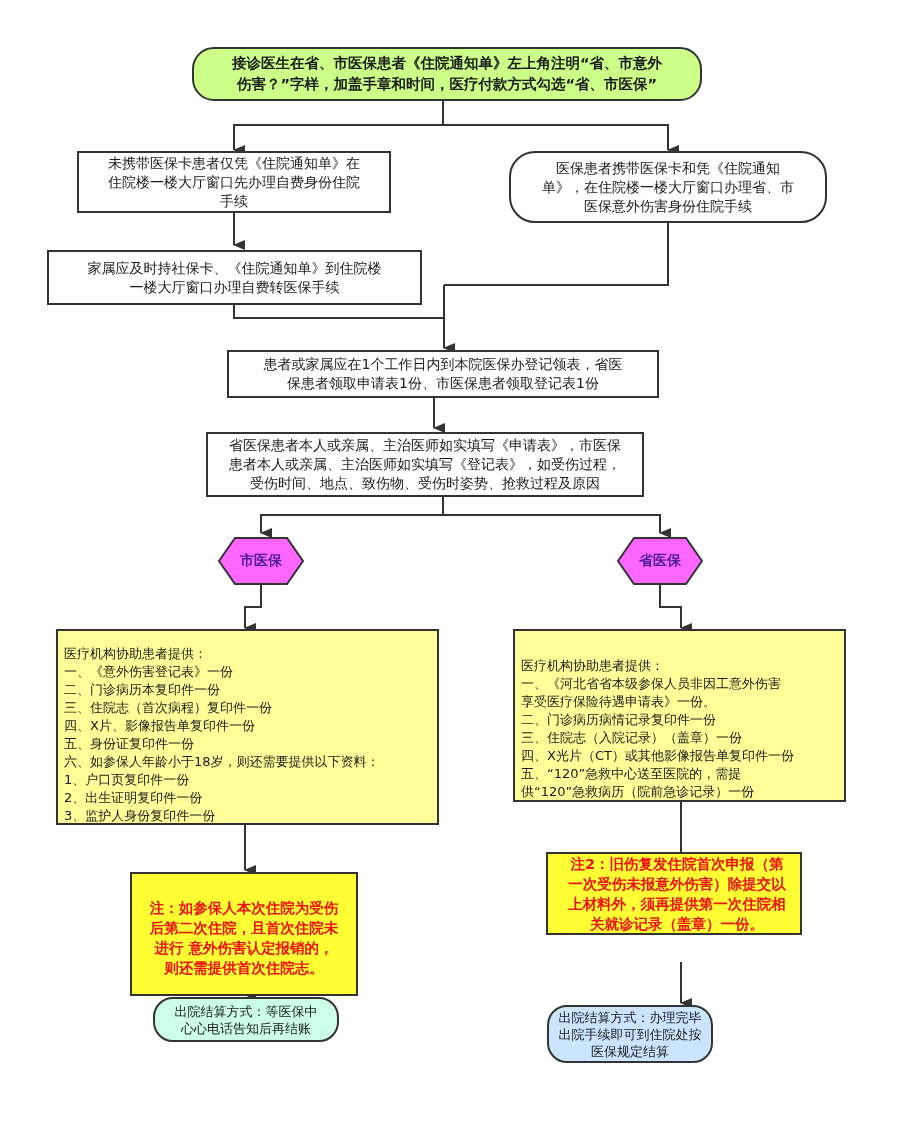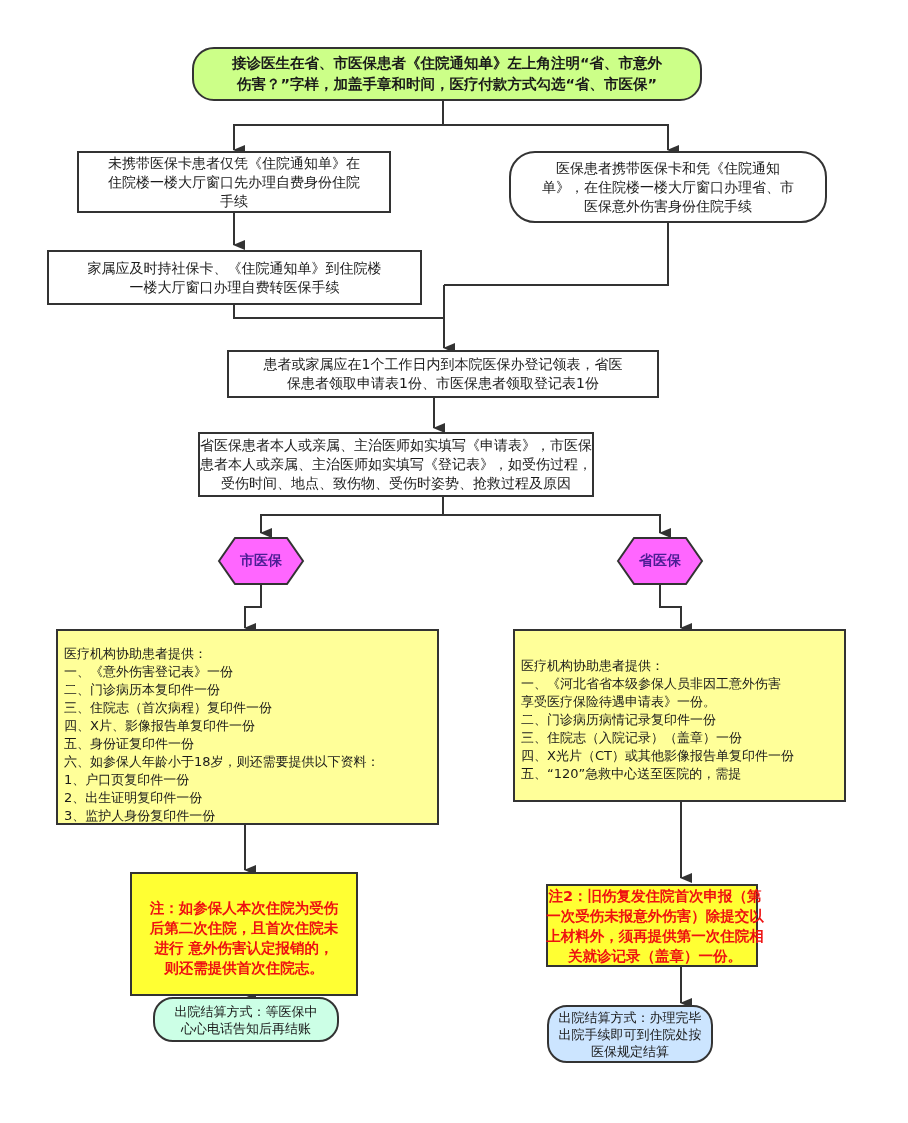--- a/index.html
+++ b/index.html
@@ -83,21 +83,21 @@
 <div class="node plain" style="left:47px; top:250px; width:375px; height:55px;">
   <span class="line">家属应及时持社保卡、《住院通知单》到住院楼</span>
   <span class="line">一楼大厅窗口办理自费转医保手续</span>
 </div>
 
 <div class="node plain" style="left:227px; top:350px; width:432px; height:48px;">
   <span class="line">患者或家属应在1个工作日内到本院医保办登记领表，省医</span>
   <span class="line">保患者领取申请表1份、市医保患者领取登记表1份</span>
 </div>
 
-<div class="node plain" style="left:198px; top:432px; width:396px; height:65px;">
+<div class="node plain" style="left:206px; top:432px; width:438px; height:65px;">
   <span class="line">省医保患者本人或亲属、主治医师如实填写《申请表》，市医保</span>
   <span class="line">患者本人或亲属、主治医师如实填写《登记表》，如受伤过程，</span>
   <span class="line">受伤时间、地点、致伤物、受伤时姿势、抢救过程及原因</span>
 </div>
 
 <div class="hexwrap" style="left:217px; top:536px; width:88px; height:50px;">
   <svg width="88" height="50">
     <polygon points="2,25 18,2 70,2 86,25 70,48 18,48" fill="#ff66ff" stroke="#333333" stroke-width="2"></polygon>
   </svg>
   <div class="hexlabel">市医保</div>
@@ -124,30 +124,31 @@
 </div>
 
 <div class="node docs" style="left:513px; top:629px; width:333px; height:173px; padding-top:26px; justify-content:flex-start;">
   <span class="line">医疗机构协助患者提供：</span>
   <span class="line">一、《河北省省本级参保人员非因工意外伤害</span>
   <span class="line">享受医疗保险待遇申请表》一份。</span>
   <span class="line">二、门诊病历病情记录复印件一份</span>
   <span class="line">三、住院志（入院记录）（盖章）一份</span>
   <span class="line">四、X光片（CT）或其他影像报告单复印件一份</span>
   <span class="line">五、“120”急救中心送至医院的，需提</span>
+  <span class="line">供“120”急救病历（院前急诊记录）一份</span>
 </div>
 
 <div class="node note" style="left:130px; top:872px; width:228px; height:124px; padding-top:8px;">
   <span class="line">注：如参保人本次住院为受伤</span>
   <span class="line">后第二次住院，且首次住院未</span>
   <span class="line">进行  意外伤害认定报销的，</span>
   <span class="line">则还需提供首次住院志。</span>
 </div>
 
-<div class="node note" style="left:546px; top:884px; width:212px; height:83px;padding-left:6px;">
+<div class="node note" style="left:546px; top:852px; width:256px; height:83px;padding-left:6px;">
   <span class="line">注2：旧伤复发住院首次申报（第</span>
   <span class="line">一次受伤未报意外伤害）除提交以</span>
   <span class="line">上材料外，须再提供第一次住院相</span>
   <span class="line">关就诊记录（盖章）一份。</span>
 </div>
 
 <div class="node end end-green" style="left:153px; top:997px; width:186px; height:45px;">
   <span class="line">出院结算方式：等医保中</span>
   <span class="line">心心电话告知后再结账</span>
 </div>

